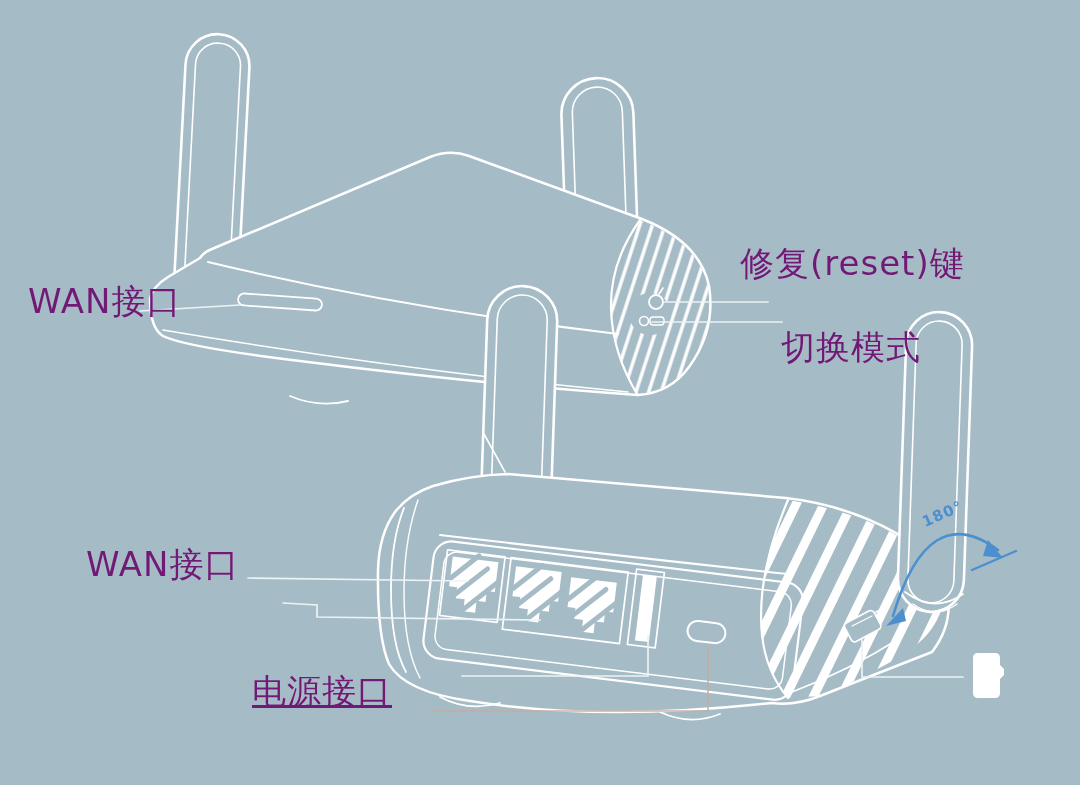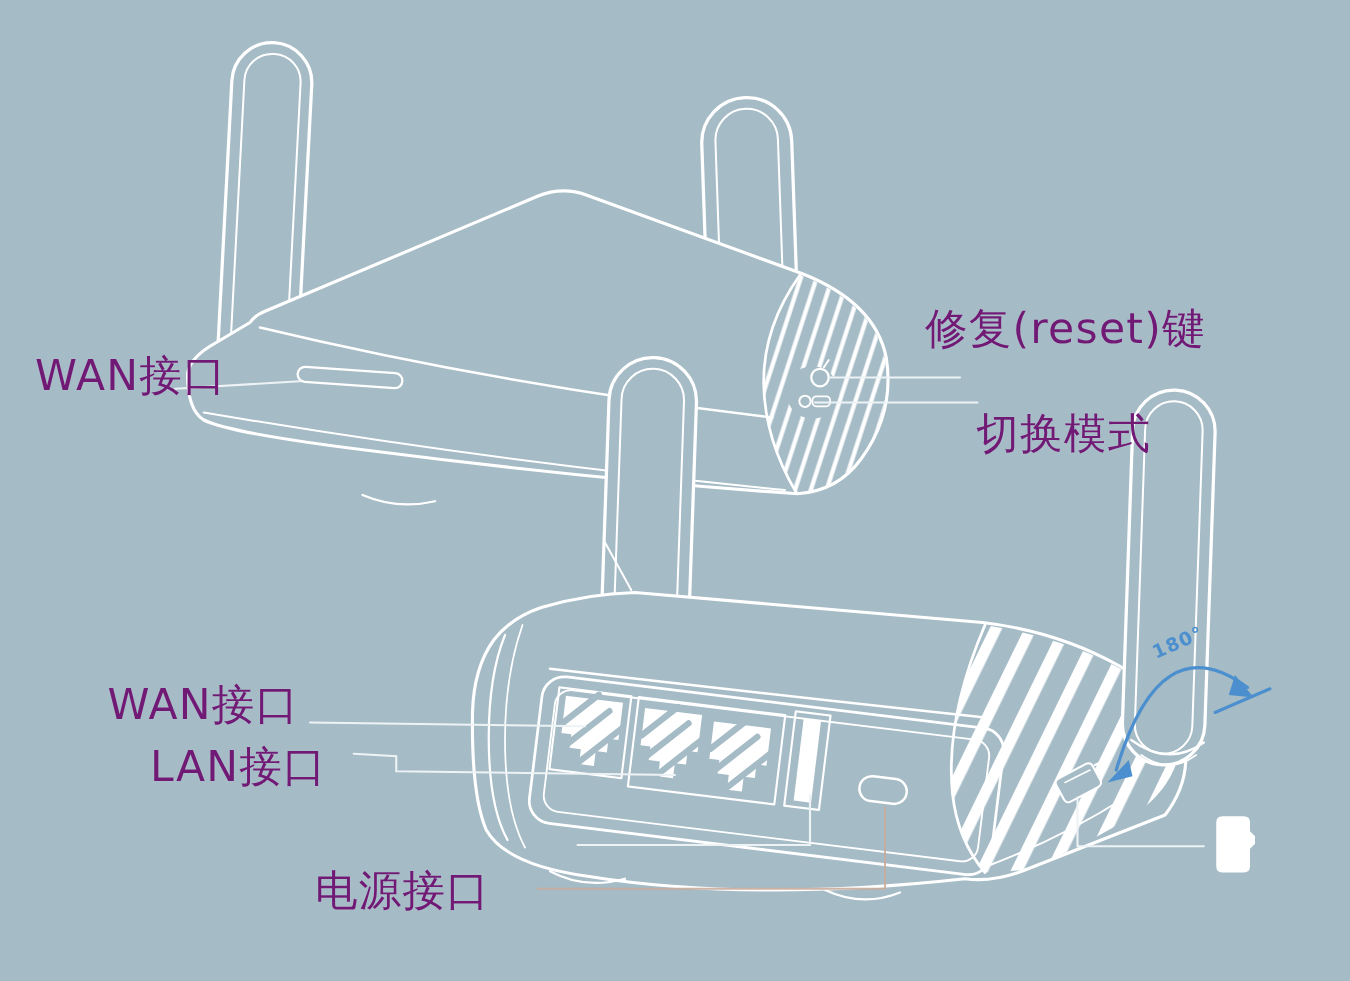--- a/index.html
+++ b/index.html
@@ -161,17 +161,16 @@
   </g>
   <path d="M430,711 L708,711 L708,646" fill="none" stroke="#c9ac9c" stroke-width="1.6" stroke-linecap="round" opacity="0.9"></path>
 
   <path d="M978,653 h17 q5,0 5,5 v7 l4,4 v6 l-4,4 v14 q0,5 -5,5 h-17 q-5,0 -5,-5 v-35 q0,-5 5,-5 Z" fill="#ffffff" stroke="none"></path>
 </svg>
 
 <div class="callout" style="left:28px;top:283px;">WAN接口</div>
 <div class="callout" style="left:740px;top:245px;">修复(reset)键</div>
 <div class="callout" style="left:737px;top:329px;margin-left:44px;">切换模式</div>
 <div class="callout" style="left:86px;top:546px;">WAN接口</div>
-<div class="callout" style="left:120px;top:596px;">LAN接口</div>
-<div class="callout" style="left:252px;top:695px;">电源接口</div>
+<div class="callout" style="left:252px;top:673px;text-decoration:underline;">电源接口</div>
 <div class="angle-note" style="left:921px;top:505px;">180°</div>
 
 </div>
 
 </body></html>

